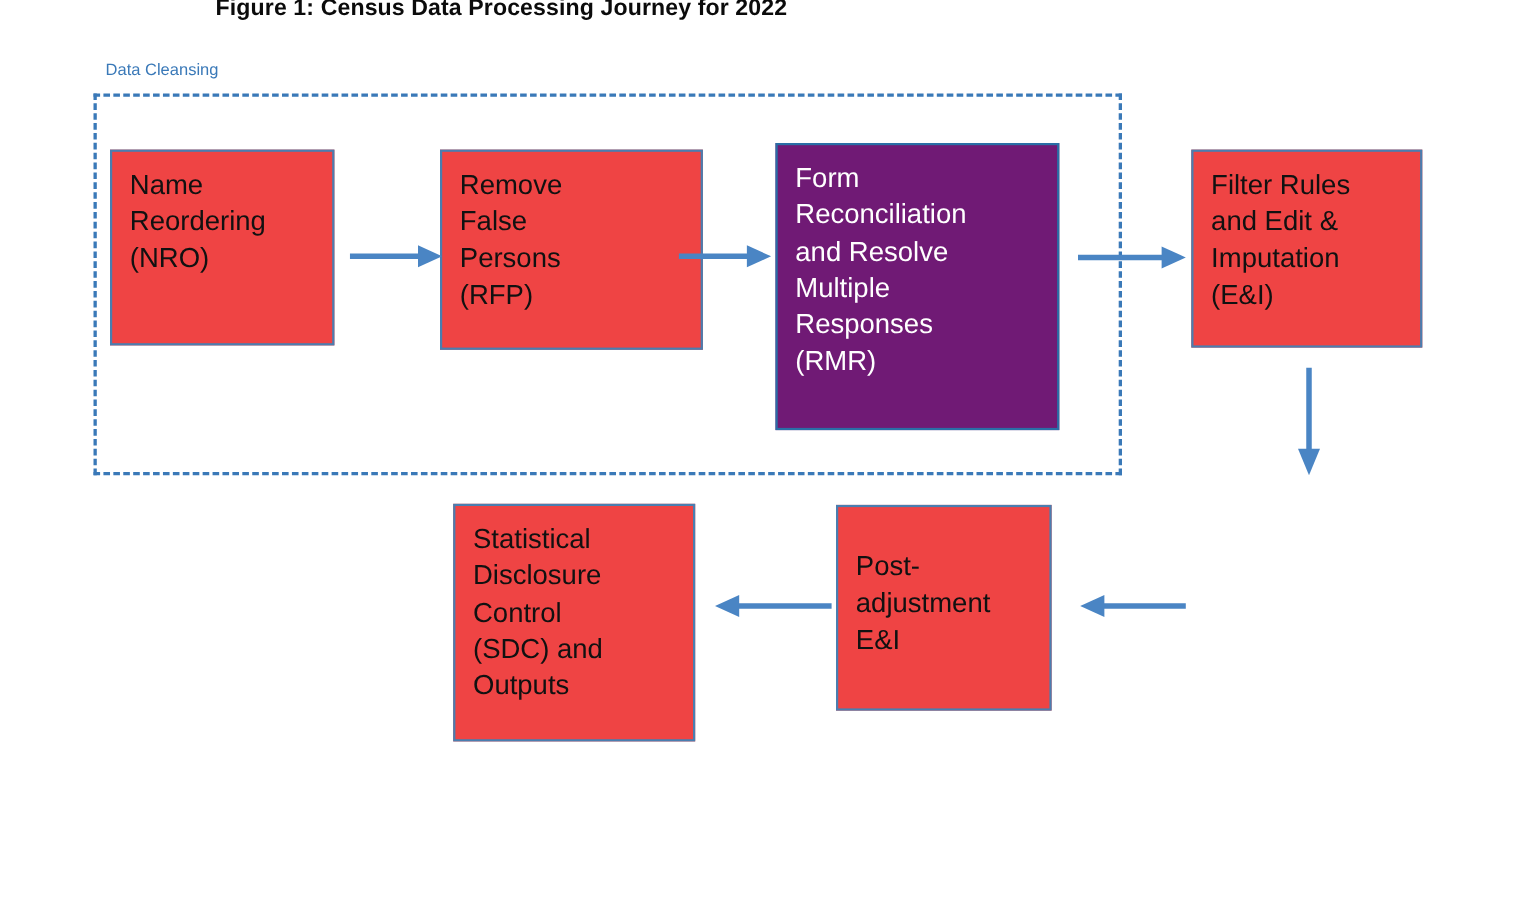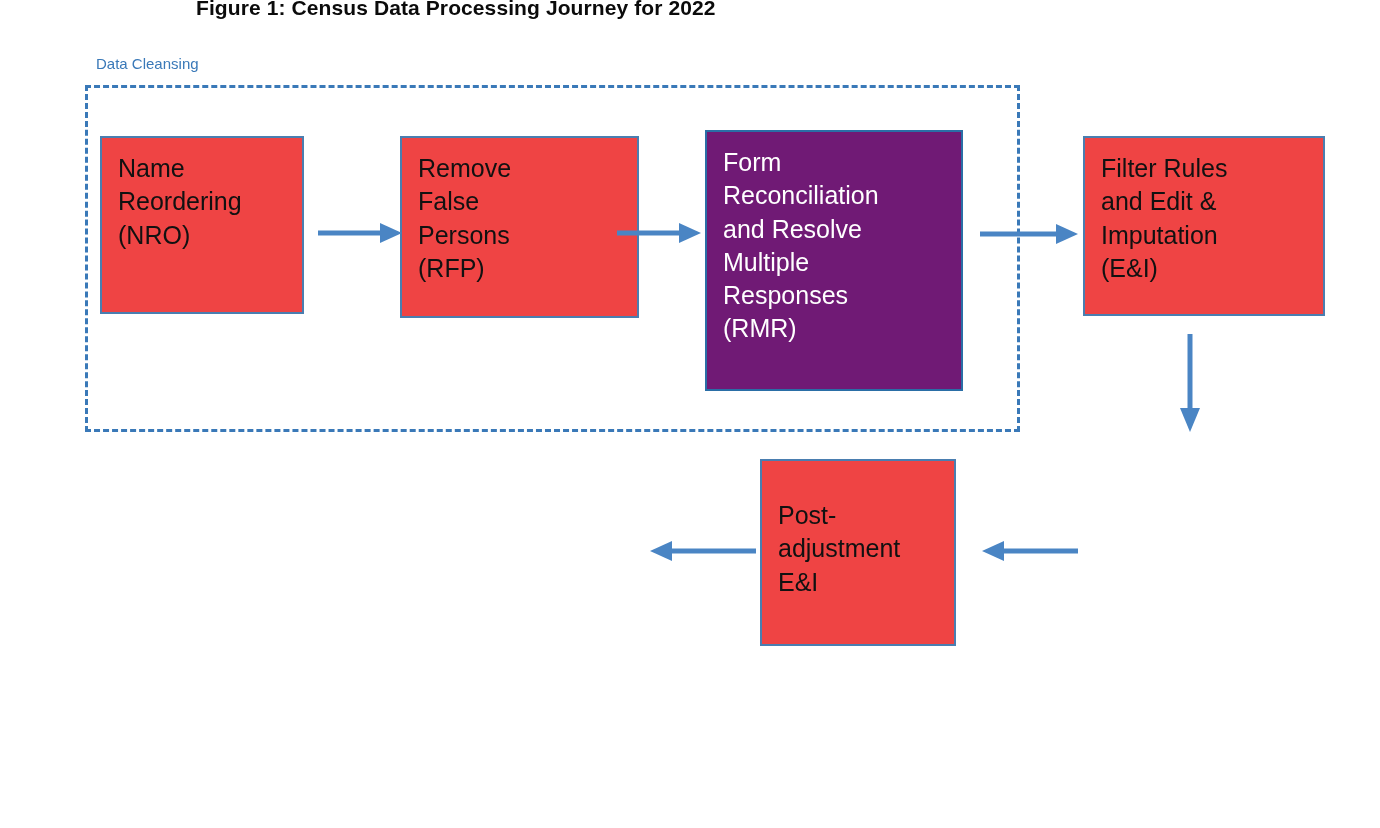--- a/index.html
+++ b/index.html
@@ -99,34 +99,41 @@
 
   <div class="node highlight" style="left:705px; top:130px; width:258px; height:261px;">
     <span class="node-text">Form
 Reconciliation
 and Resolve
 Multiple
 Responses
 (RMR)</span>
   </div>
 
-  <div class="node" style="left:1083px; top:136px; width:242px; height:180px;">
+  <div class="node" style="left:1083px; top:136px; width:210px; height:180px;">
     <span class="node-text">Filter Rules
 and Edit &amp;
 Imputation
 (E&amp;I)</span>
   </div>
 
 
   <div class="node" style="left:760px; top:459px; width:196px; height:187px; padding-top:38px;">
     <span class="node-text">Post-
 adjustment
 E&amp;I</span>
   </div>
 
+  <div class="node" style="left:412px; top:458px; width:220px; height:216px;">
+    <span class="node-text">Statistical
+Disclosure
+Control
+(SDC) and
+Outputs</span>
+  </div>
 
   <div class="arrow" style="left:318px; top:218px;">
     <svg width="86" height="30" viewBox="0 0 86 30">
       <line x1="0" y1="15" x2="66" y2="15" stroke="#4a85c4" stroke-width="5"></line>
       <polygon points="62,5 84,15 62,25" fill="#4a85c4"></polygon>
     </svg>
   </div>
 
   <div class="arrow" style="left:617px; top:218px;">
     <svg width="86" height="30" viewBox="0 0 86 30">

